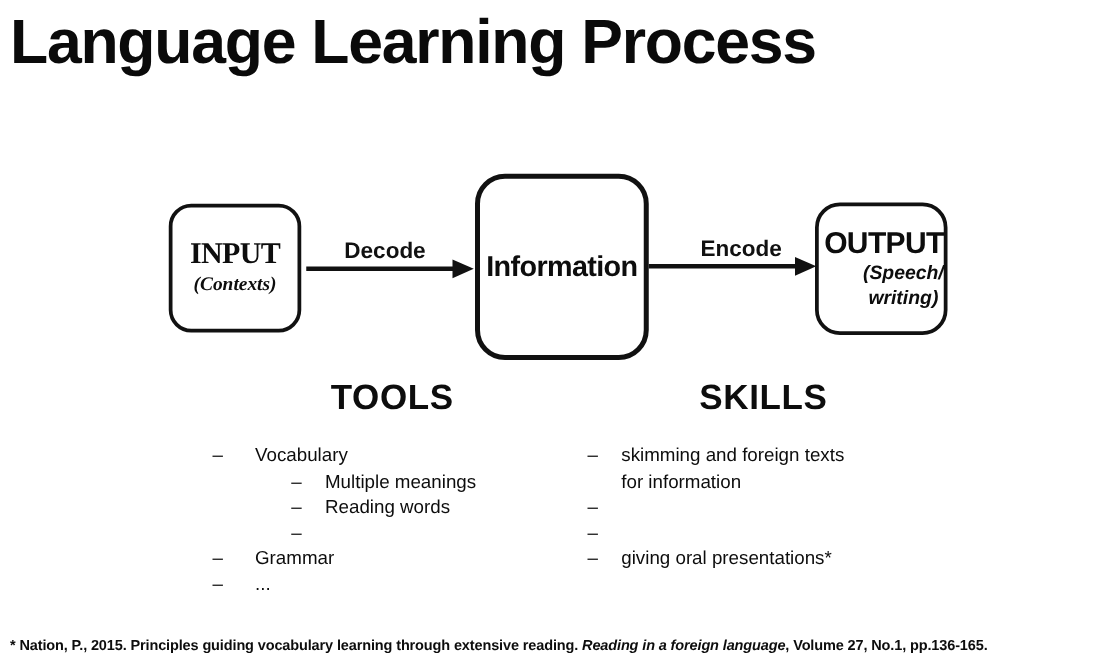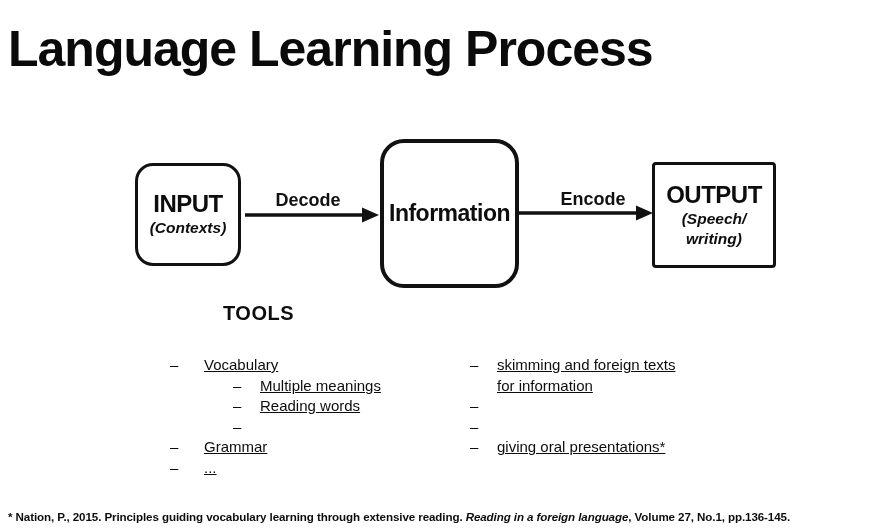--- a/index.html
+++ b/index.html
@@ -5,60 +5,60 @@
   html,body{margin:0;padding:0;background:#fff;}
   .slide{
     position:relative;
     width:881px;height:532px;
     background:#ffffff;
     font-family:"Liberation Sans",sans-serif;
     color:#0d0d0d;
     overflow:hidden;
   }
   .title{
-    position:absolute;left:8px;top:20px;
+    position:absolute;left:8px;top:4px;
     font-size:50px;font-weight:bold;letter-spacing:-1px;
     white-space:nowrap;color:#0a0a0a;
   }
   .box{
     position:absolute;box-sizing:border-box;
     border:3.5px solid #111;background:#fff;
     display:flex;flex-direction:column;align-items:center;justify-content:center;
     text-align:center;
   }
-  .box-input{left:135px;top:163px;width:106px;height:103px;border-radius:18px;}
+  .box-input{left:135px;top:163px;width:106px;height:103px;border-radius:18px;font-family:Liberation Serif, serif;}
   .box-info{left:380px;top:139px;width:139px;height:149px;border-radius:24px;border-width:4px;}
-  .box-output{left:652px;top:162px;width:124px;height:106px;border-radius:4px;}
+  .box-output{left:652px;top:162px;width:106px;height:106px;border-radius:20px;align-items:flex-end;}
   .box-main{font-size:24px;font-weight:bold;letter-spacing:-0.5px;line-height:1.05;}
   .box-info .box-main{font-size:23px;}
   .box-sub{font-size:15.5px;font-weight:bold;font-style:italic;white-space:pre-line;line-height:1.25;margin-top:2px;}
   .arrow-label{
     position:absolute;width:110px;text-align:center;
     font-size:18px;font-weight:bold;color:#111;
   }
   .lbl-decode{left:253px;top:190px;}
   .lbl-encode{left:538px;top:189px;}
   .arrow-svg{position:absolute;overflow:visible;}
   .svg-decode{left:244px;top:205px;}
   .svg-encode{left:518px;top:203px;}
   .col-heading{
-    position:absolute;width:140px;text-align:left;
-    font-size:20px;font-weight:bold;letter-spacing:0.5px;color:#0d0d0d;
+    position:absolute;width:140px;text-align:right;
+    font-size:28px;font-weight:bold;letter-spacing:0.5px;color:#0d0d0d;
   }
   .h-tools{left:223px;top:302px;}
   .h-skills{left:522px;top:302px;}
   .list{position:absolute;font-size:15px;line-height:20.6px;color:#0d0d0d;}
   .list-tools{left:170px;top:355px;width:300px;}
   .list-skills{left:470px;top:355px;width:310px;}
   .li{display:flex;align-items:flex-start;}
   .li .dash{flex:0 0 34px;}
   .li.lvl2{margin-left:63px;}
   .li.lvl2 .dash{flex:0 0 27px;}
   .list-skills .li .dash{flex:0 0 27px;}
-  .li .txt{white-space:pre-line;text-decoration:underline;}
+  .li .txt{white-space:pre-line;}
   .footnote{
     position:absolute;left:8px;top:510px;width:870px;
     font-size:11.6px;font-weight:bold;color:#0d0d0d;
     white-space:nowrap;letter-spacing:-0.1px;
   }
   .footnote .journal{font-style:italic;}
 </style>
 </head>
 <body>
 
@@ -87,20 +87,21 @@
     <polygon points="135,10 118,2.5 118,17.5" fill="#111"></polygon>
   </svg>
 
   <div class="box box-output">
     <div class="box-main">OUTPUT</div>
     <div class="box-sub">(Speech/
 writing)</div>
   </div>
 
   <div class="col-heading h-tools">TOOLS</div>
+  <div class="col-heading h-skills">SKILLS</div>
 
   <div class="list list-tools">
     <div class="li lvl1">
       <span class="dash">–</span>
       <span class="txt">Vocabulary</span>
     </div>
     <div class="li lvl2">
       <span class="dash">–</span>
       <span class="txt">Multiple meanings</span>
     </div>
@@ -133,16 +134,16 @@
     <div class="li">
       <span class="dash">–</span>
     </div>
     <div class="li">
       <span class="dash">–</span>
       <span class="txt">giving oral presentations*</span>
     </div>
   </div>
 
   <div class="footnote">
-    <span>* Nation, P., 2015. Principles guiding vocabulary learning through extensive reading. </span><span class="journal">Reading in a foreign language</span><span>, Volume 27, No.1, pp.136-145.</span>
+    <span>* Nation, P., 2015. Principles guiding vocabulary learning through extensive reading. </span><span class="journal">Reading in a foreign language</span><span>, Volume 27, No.1, pp.136-165.</span>
   </div>
 
 </div>
 
 </body></html>

